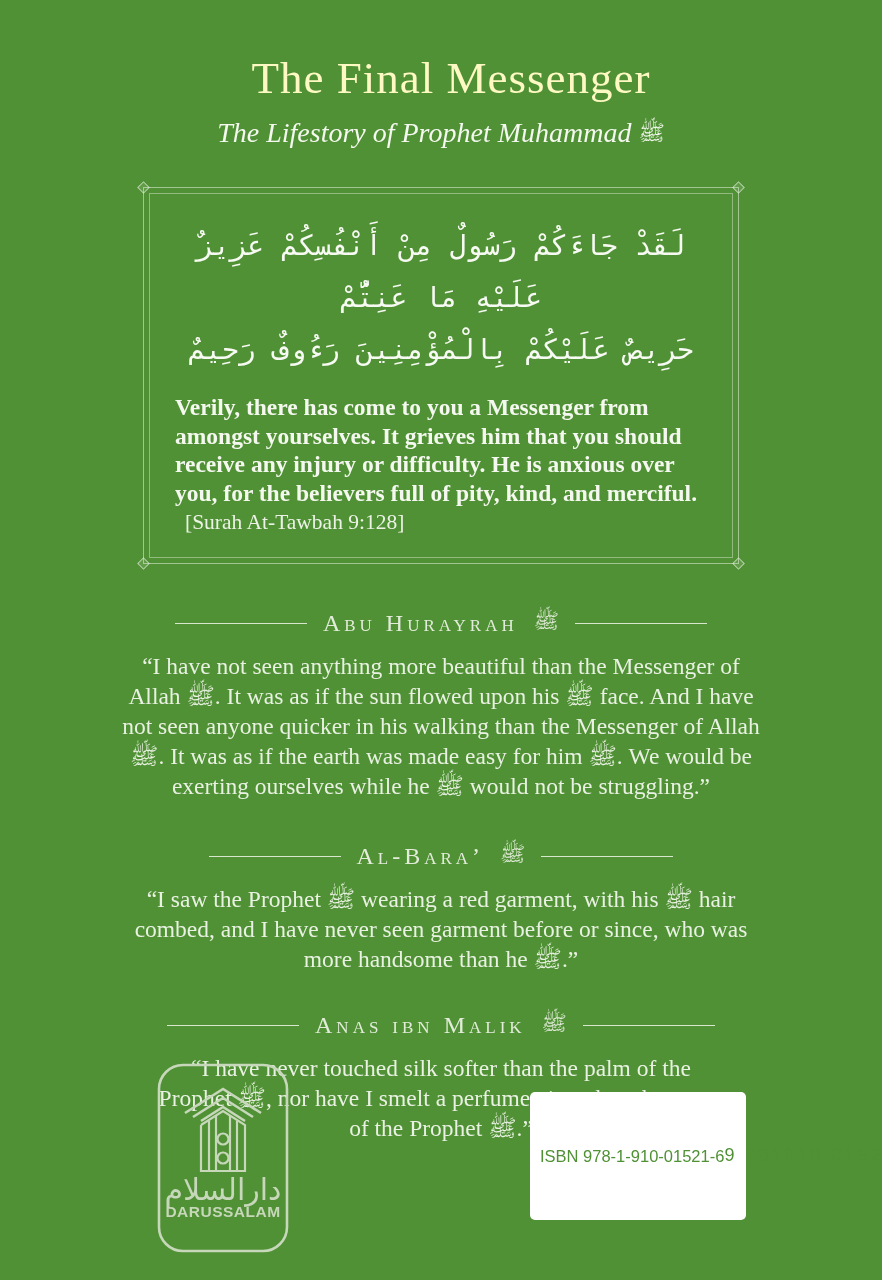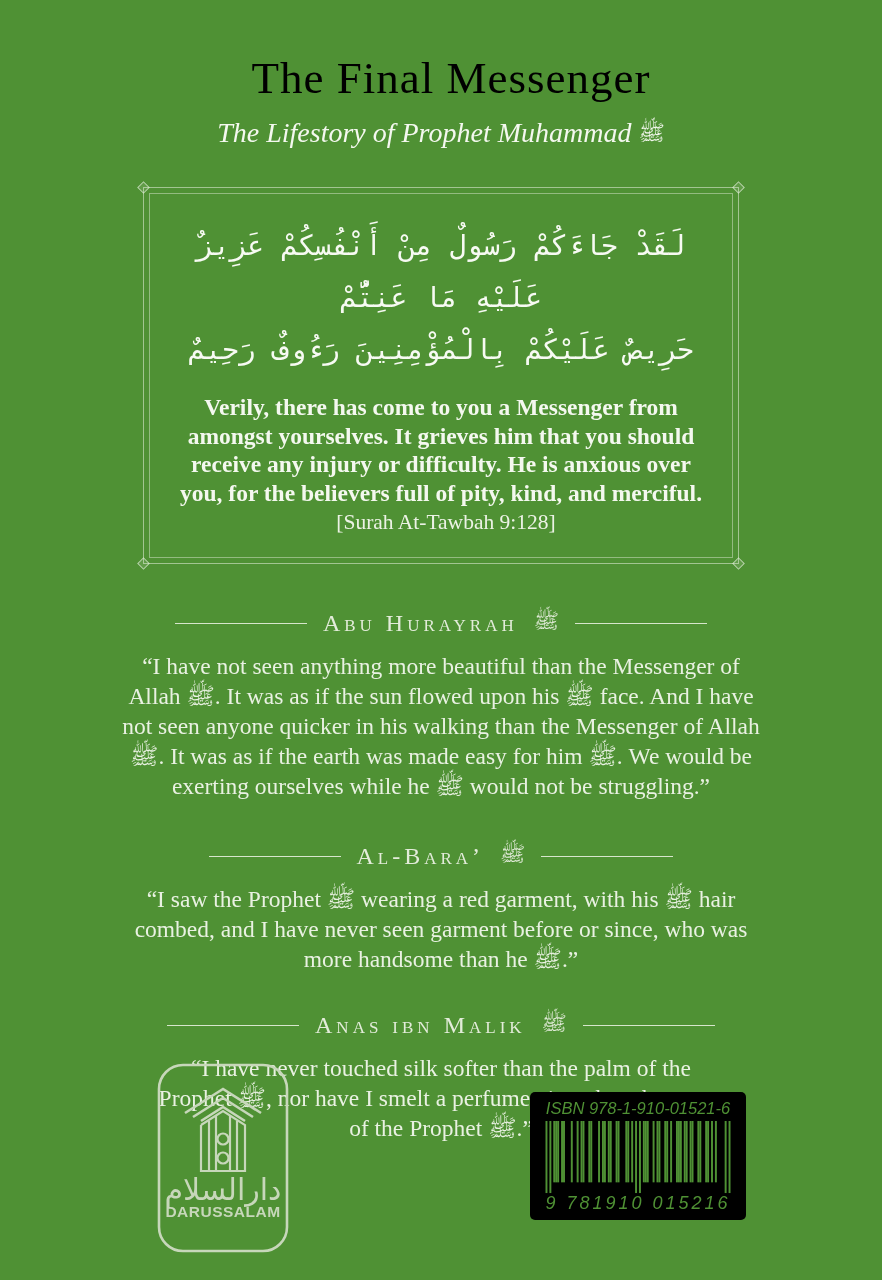--- a/index.html
+++ b/index.html
@@ -11,21 +11,21 @@
     overflow: hidden;
     font-family: "Liberation Serif", "DejaVu Serif", serif;
     -webkit-font-smoothing: antialiased;
   }
   .cover { width: 882px; height: 1280px; position: relative; padding-top: 52px; }
 
   .page-title {
     text-align: center;
     font-size: 45px;
     letter-spacing: 1px;
-    color: #000000;
+    color: #fef9c3;
     font-weight: 400;
     padding-left: 20px;
   }
   .page-subtitle {
     margin-top: 13px;
     text-align: center;
     font-style: italic;
     font-size: 28px;
     color: #f4f8ef;
   }
@@ -58,21 +58,21 @@
     direction: rtl;
     text-align: center;
     color: #f7faf3;
     font-size: 28px;
     line-height: 1.85;
     font-family: Liberation Mono, monospace;
   }
   .verse-translation {
     margin: 16px auto 0;
     max-width: 532px;
-    text-align: center;
+    text-align: left;
     color: #f4f8ef;
     font-weight: bold;
     font-size: 23.5px;
     line-height: 28.5px;
   }
   .verse-citation {
     font-weight: normal;
     font-size: 21.5px;
     color: rgba(244,248,239,0.95);
     margin-left: 10px;
@@ -136,24 +136,24 @@
     font-family: "Liberation Sans", "DejaVu Sans", sans-serif;
     font-weight: bold;
     font-size: 15.5px;
     letter-spacing: 0.5px;
     color: #c7d7ba;
   }
 
   .barcode-box {
     position: absolute; left: 530px; top: 1092px;
     width: 216px; height: 128px;
-    background: #000000;
+    background: #ffffff;
     border-radius: 5px;
     padding: 7px 10px 6px;
-    display: flex; flex-direction: column; align-items: center; font-style: italic;
+    display: flex; flex-direction: row; align-items: center;
   }
   .isbn-label {
     font-family: "Liberation Sans", "DejaVu Sans", sans-serif;
     font-size: 16.5px;
     color: #4f9134;
     white-space: nowrap;
   }
   .barcode-bars { margin-top: 3px; }
   .barcode-digits {
     font-family: "Liberation Sans", "DejaVu Sans", sans-serif;

